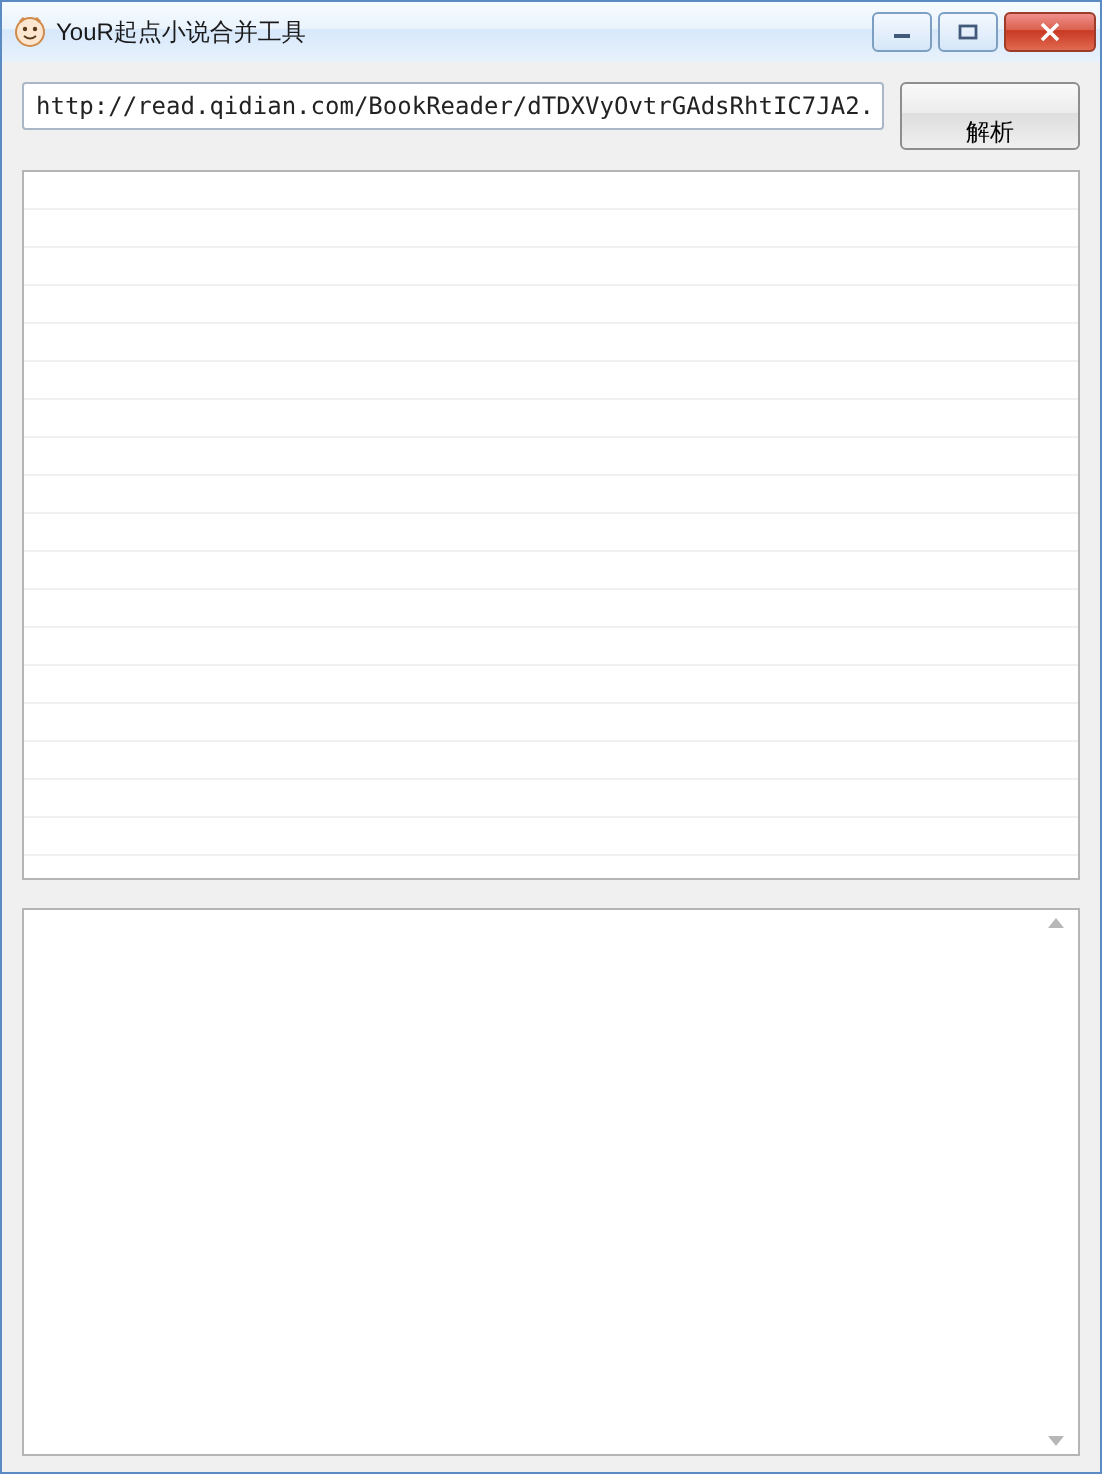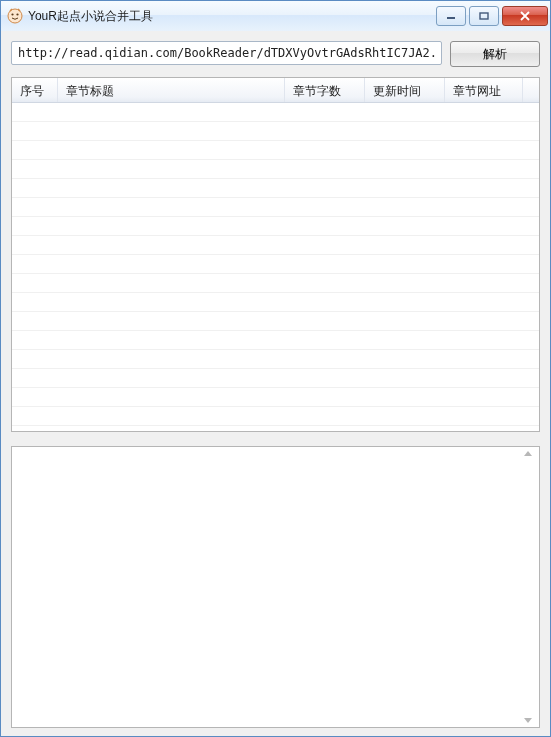--- a/index.html
+++ b/index.html
@@ -11,21 +11,21 @@
   .titlebar .title-text{flex:1;font-size:12px;color:#1a1a1a;}
   .win-btns{display:flex;gap:3px;align-items:center;}
   .win-btn{width:28px;height:18px;border:1px solid #7c9fc2;border-radius:3px;background:linear-gradient(to bottom,#f4f9ff,#d6e7f8);display:flex;align-items:center;justify-content:center;cursor:default;}
   .win-btn.close{width:44px;background:linear-gradient(to bottom,#f08f8d 0%,#d9604c 45%,#c83923 46%,#e0694f 100%);border-color:#9c3c2a;}
   .win-btn svg{display:block;}
   
   .client{position:absolute;top:30px;left:0;right:0;bottom:0;background:#f0f0f0;padding:10px 10px 8px 10px;box-sizing:border-box;display:flex;flex-direction:column;}
   
   .url-row{display:flex;gap:8px;margin-bottom:10px;}
   .url-input{flex:1;height:24px;border:1px solid #a9b7c7;border-radius:2px;background:#fff;padding:0 6px;font-family:"SimSun","宋体",monospace;font-size:12px;color:#222;box-sizing:border-box;}
-  .btn{height:28px;border:1px solid #8e8e8e;border-radius:3px;background:linear-gradient(to bottom,#f9f9f9 0%,#ececec 45%,#dedede 46%,#efefef 100%);padding:4px 14px;font-size:12px;cursor:default;min-width:86px;box-sizing:border-box;}
+  .btn{height:28px;border:1px solid #8e8e8e;border-radius:3px;background:linear-gradient(to bottom,#f9f9f9 0%,#ececec 45%,#dedede 46%,#efefef 100%);padding:16px 14px;font-size:12px;cursor:default;min-width:86px;box-sizing:border-box;}
   .parse-btn{height:26px;min-width:90px;}
   
   .listview{flex:0 0 355px;border:1px solid #b5b5b5;background:#fff;box-sizing:border-box;display:flex;flex-direction:column;overflow:hidden;}
   .lv-header{height:24px;display:flex;background:linear-gradient(to bottom,#ffffff,#f1f4f9 80%,#e6ebf3);border-bottom:1px solid #d0d7e2;font-size:12px;color:#222;}
   .lv-col{box-sizing:border-box;padding:5px 8px 0 8px;border-right:1px solid #e0e5ee;white-space:nowrap;overflow:hidden;}
   .lv-col:last-child{border-right:none;}
   .col-seq{width:46px;}
   .col-title{flex:1;}
   .col-words{width:80px;}
   .col-time{width:80px;}
@@ -83,28 +83,20 @@
   </div>
 
   <div class="client">
 
     <div class="url-row">
       <input class="url-input" type="text" value="http://read.qidian.com/BookReader/dTDXVyOvtrGAdsRhtIC7JA2.aspx" style="">
       <button class="btn parse-btn">解析</button>
     </div>
 
     <div class="listview">
-      <div class="lv-header">
-        <div class="lv-col col-seq">序号</div>
-        <div class="lv-col col-title">章节标题</div>
-        <div class="lv-col col-words">章节字数</div>
-        <div class="lv-col col-time">更新时间</div>
-        <div class="lv-col col-url">章节网址</div>
-        <div class="lv-col col-end"></div>
-      </div>
       <div class="lv-body">
         <div class="lv-rows" id="lv-rows">
             <div class="lv-row"></div>
             <div class="lv-row"></div>
             <div class="lv-row"></div>
             <div class="lv-row"></div>
             <div class="lv-row"></div>
             <div class="lv-row"></div>
             <div class="lv-row"></div>
             <div class="lv-row"></div>

